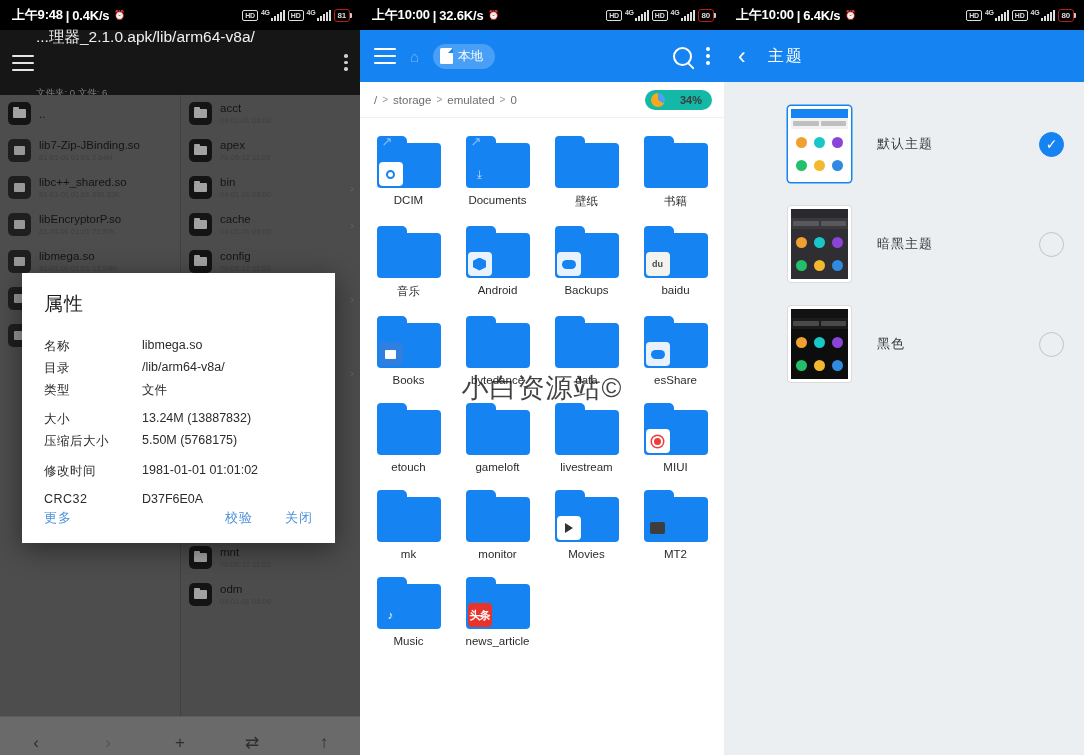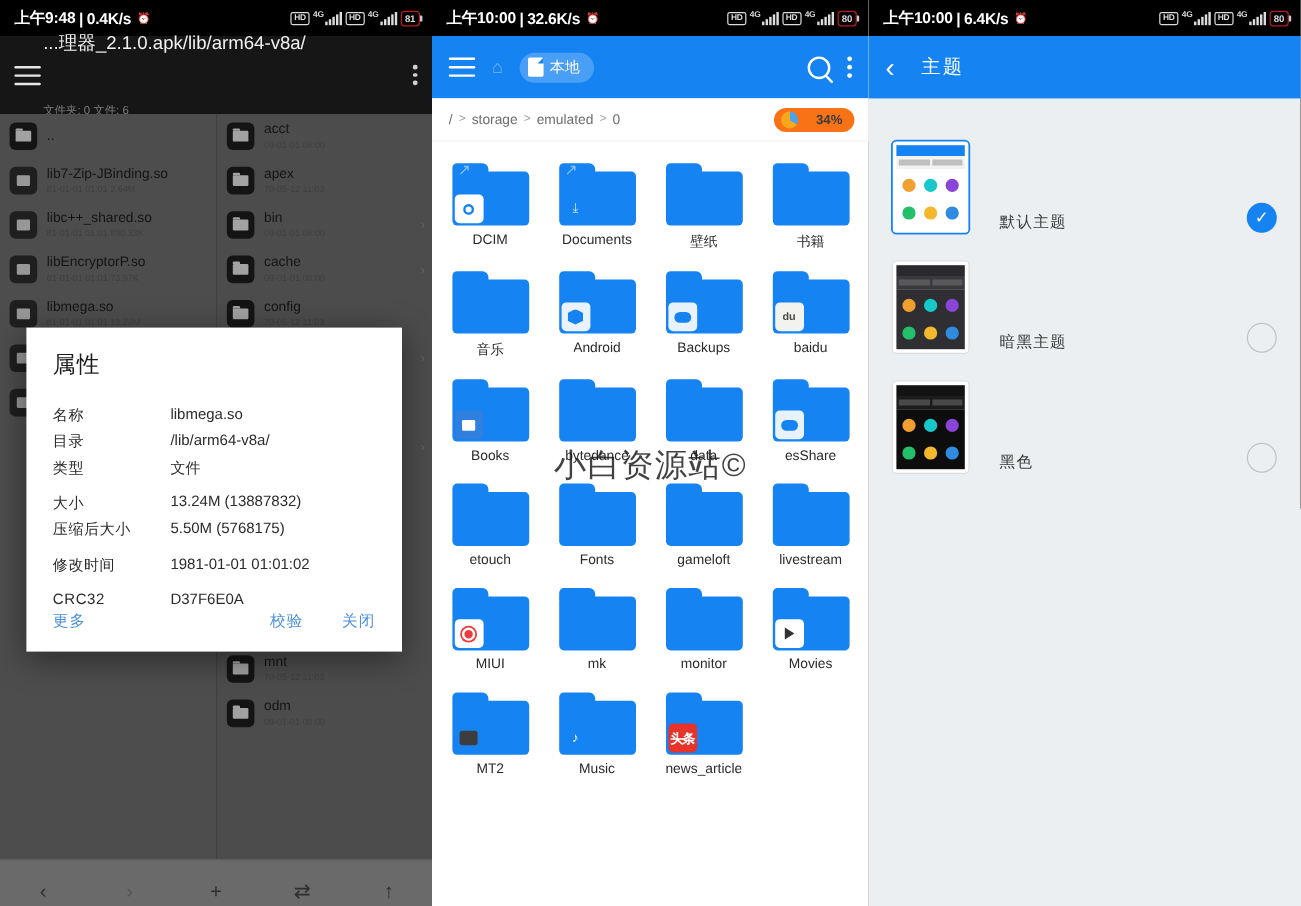--- a/index.html
+++ b/index.html
@@ -162,21 +162,21 @@
   }
   .kebab2 i { background: #fff; width: 4px; height: 4px; }
 
   .p2-path {
     height: 36px; display: flex; align-items: center; justify-content: space-between;
     padding: 0 12px 0 14px; background: #fff; border-bottom: 1px solid #f0f0f0;
   }
   .crumbs { display: flex; align-items: center; gap: 5px; font-size: 11.5px; color: #6d6d6d; }
   .crumbs .sep { color: #9a9a9a; font-size: 10px; }
   .storbadge {
-    display: flex; align-items: center; gap: 15px; background: #f97316;
+    display: flex; align-items: center; gap: 15px; background: #14b8a6;
     border-radius: 12px; padding: 3px 10px 3px 6px;
   }
   .pie {
     width: 14px; height: 14px; border-radius: 50%; flex: 0 0 auto;
     background: conic-gradient(#4aa3f0 0 34%, #f7a81b 34% 100%);
   }
   .storbadge span { font-size: 11px; color: #3b3b3b; font-weight: bold; }
 
   .p2-grid {
     display: grid; grid-template-columns: repeat(4, 1fr);
@@ -245,21 +245,21 @@
 
   
   .p3-appbar {
     height: 52px; background: #1683f2; display: flex; align-items: center;
     padding: 0 14px; gap: 22px;
   }
   .backchev { color: #fff; font-size: 23px; line-height: 1; font-weight: 300; }
   .p3-title { color: #fff; font-size: 16px; letter-spacing: 2px; }
   .p3-list { padding-top: 12px; }
   .trow {
-    display: flex; align-items: flex-end; height: 100px; padding: 0 20px 0 20px;
+    display: flex; align-items: center; height: 100px; padding: 0 20px 0 20px; margin-left: 44px;
   }
   .thumb {
     width: 63px; height: 76px; background: #fff; border-radius: 3px;
     padding: 3px; box-shadow: 0 0 0 1px #dcdcdc; flex: 0 0 auto;
     overflow: hidden;
   }
   .thumb.sel { box-shadow: 0 0 0 1.5px #1683f2; }
   .tin { width: 100%; height: 100%; display: flex; flex-direction: column; }
   .tbar { height: 9px; }
   .tbar.blue { background: #1683f2; }
@@ -775,27 +775,20 @@
             <div class="tab"></div>
             <div class="body"></div>
           </div>
           <div class="glabel">etouch</div>
         </div>
         <div class="gitem">
           <div class="fold">
             <div class="tab"></div>
             <div class="body"></div>
           </div>
-          <div class="glabel">Fonts</div>
-        </div>
-        <div class="gitem">
-          <div class="fold">
-            <div class="tab"></div>
-            <div class="body"></div>
-          </div>
           <div class="glabel">gameloft</div>
         </div>
         <div class="gitem">
           <div class="fold">
             <div class="tab"></div>
             <div class="body"></div>
           </div>
           <div class="glabel">livestream</div>
         </div>
         <div class="gitem">

